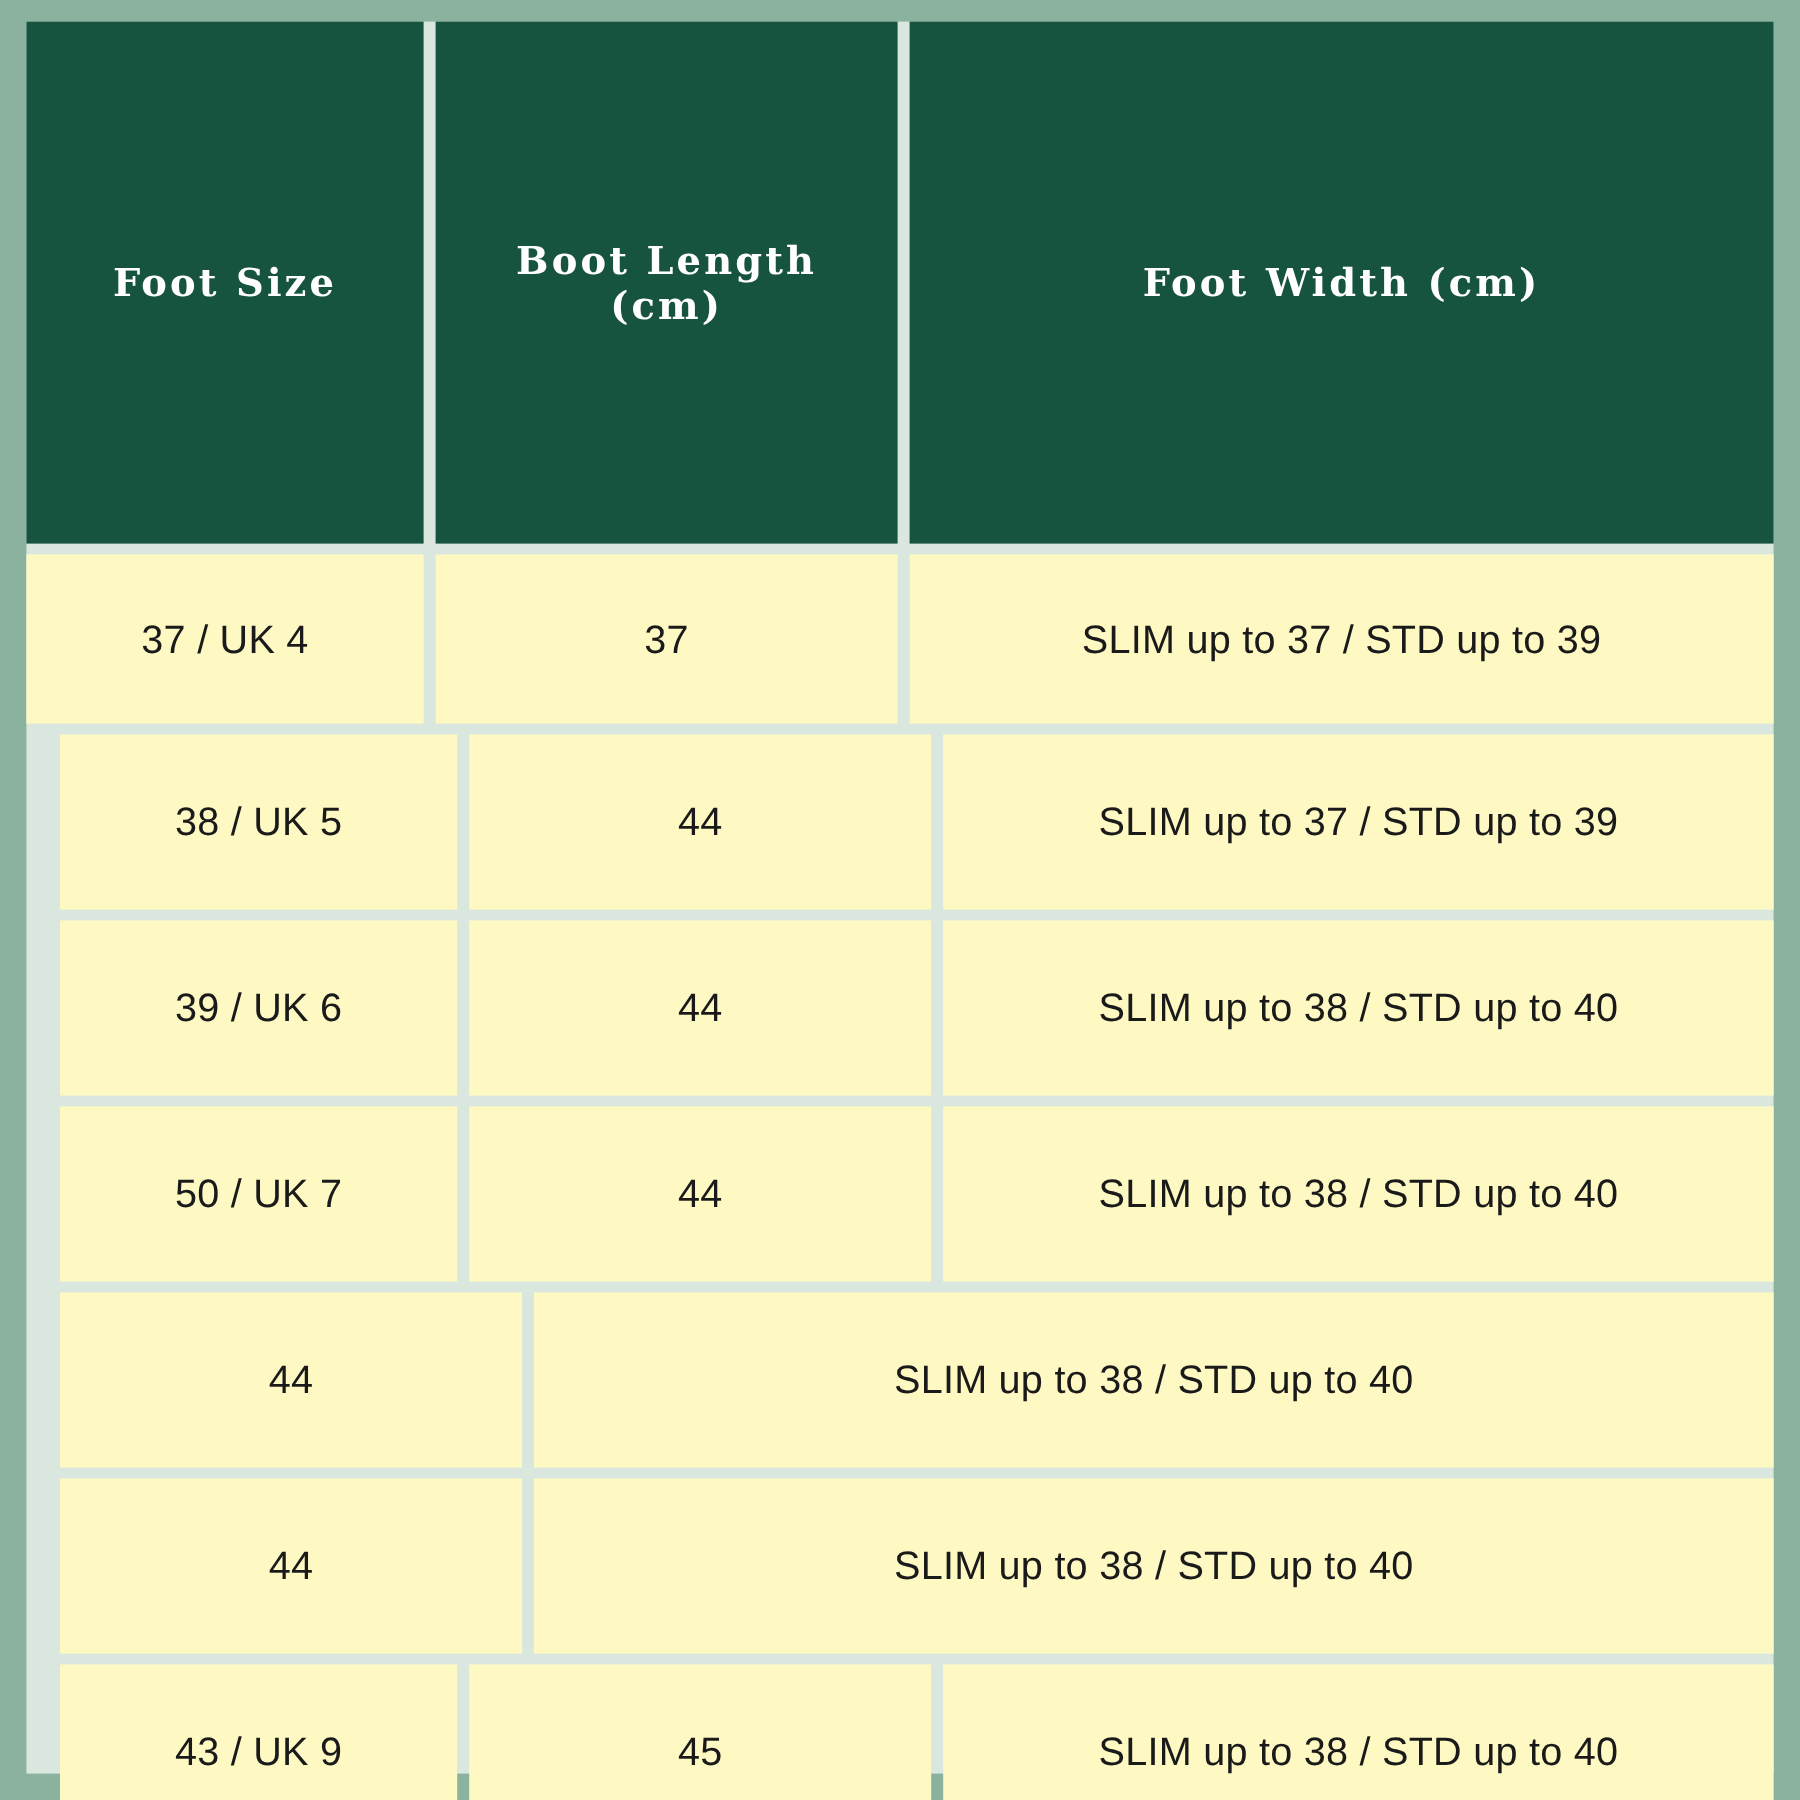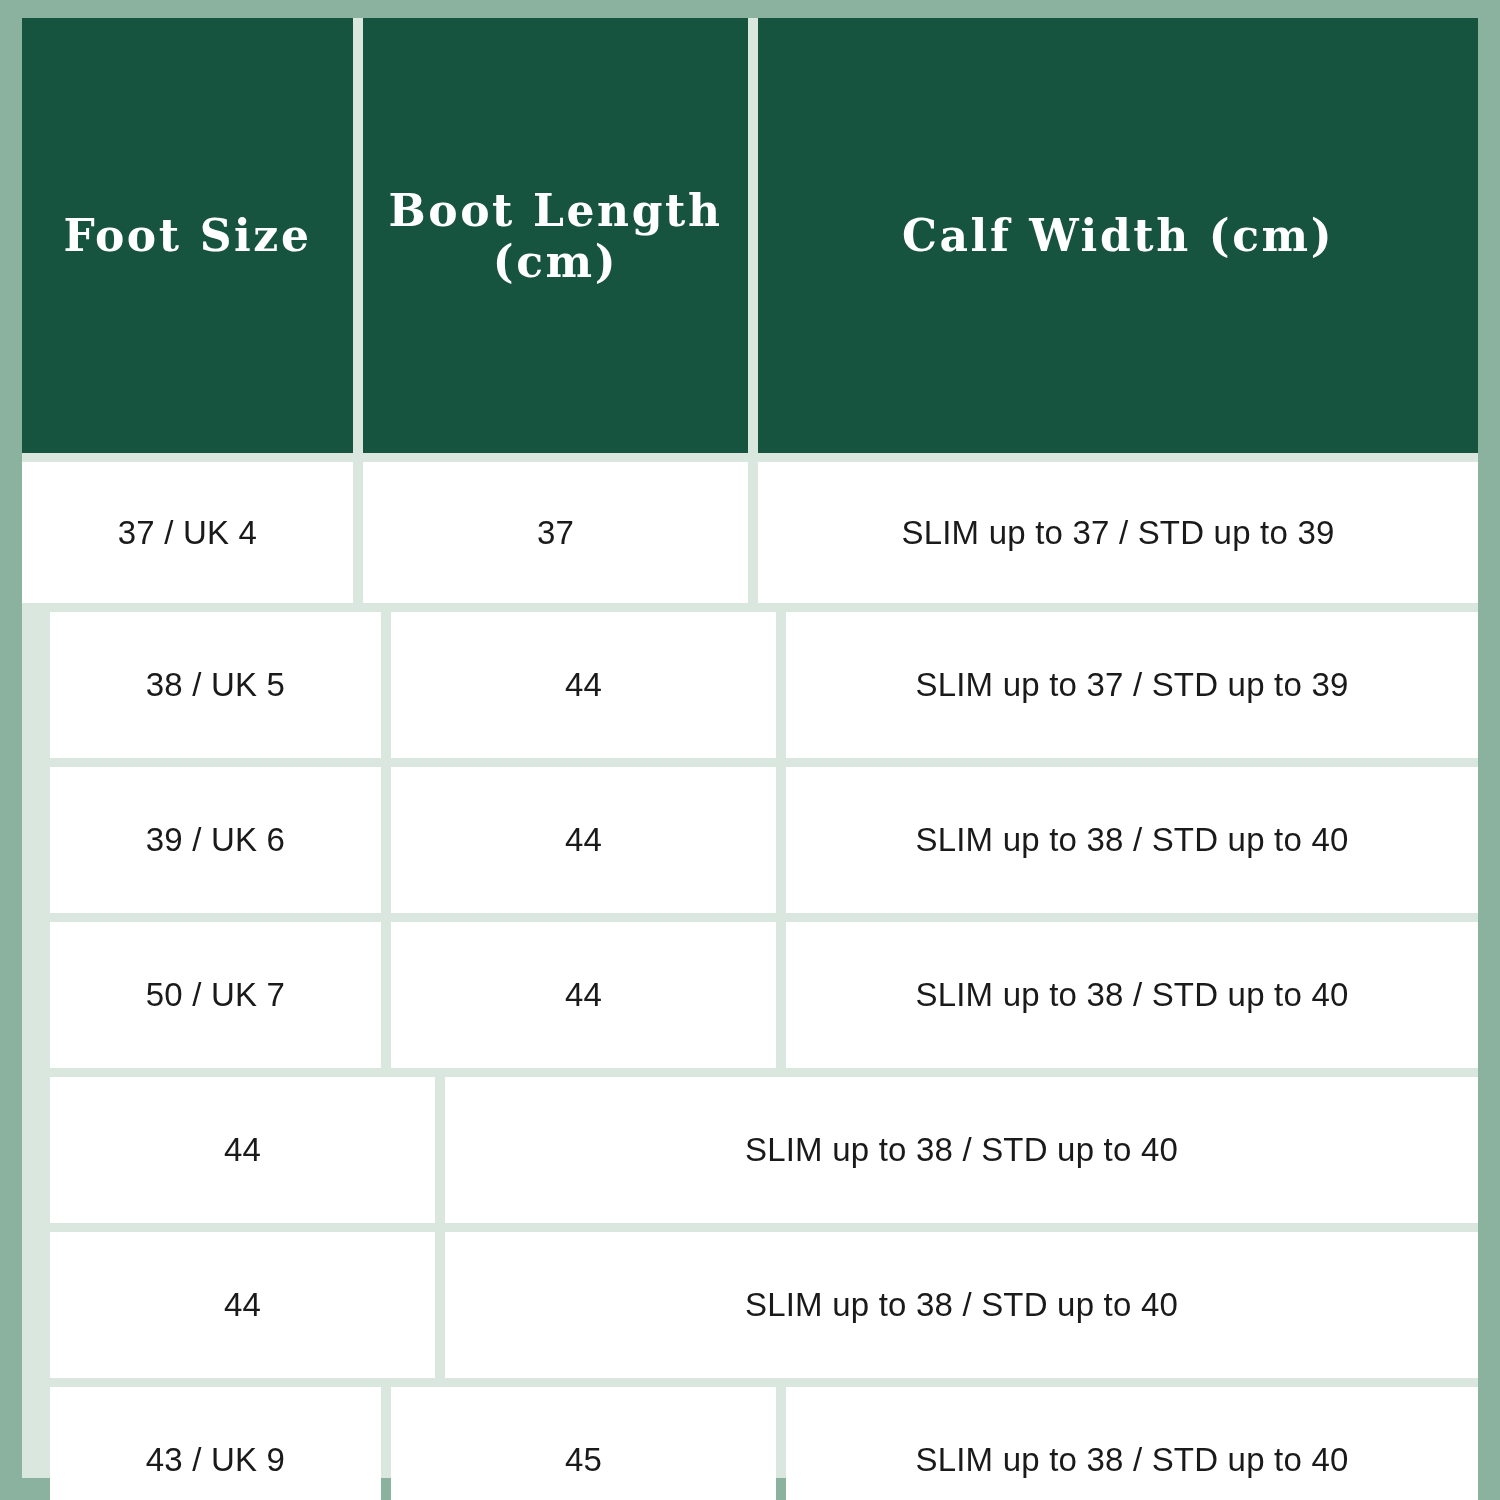--- a/index.html
+++ b/index.html
@@ -42,36 +42,36 @@
     flex: 0 0 auto;
   }
   .row + .row { margin-top: 9px; }
 
   .cell {
     display: flex;
     align-items: center;
     justify-content: center;
     text-align: center;
     box-sizing: border-box;
-    background: #ffffff;
+    background: #fef9c3;
   }
 
   
   .c1 { flex: 0 0 331px; }
   .c2 { flex: 0 0 385px; }
   .c3 { flex: 1 1 auto; }
 
   
   .header-row { height: 435px; }
   .header-row .cell {
     background: #17543f;
     color: #ffffff;
     font-family: "DejaVu Serif", "Liberation Serif", serif;
     font-weight: 700;
-    font-size: 44px;
+    font-size: 32px;
     letter-spacing: 2.6px;
     padding: 0 14px;
   }
 
   
   .body-row { height: 141px; }
   .body-row .cell {
     color: #1a1a1a;
     font-family: "Liberation Sans", sans-serif;
     font-weight: 400;
@@ -85,21 +85,21 @@
 </style>
 </head>
 <body>
 
 <div id="size-chart">
   <div class="table">
 
     <div class="row header-row">
       <div class="cell c1">Foot Size</div>
       <div class="cell c2">Boot Length (cm)</div>
-      <div class="cell c3">Calf Width (cm)</div>
+      <div class="cell c3">Foot Width (cm)</div>
     </div>
 
     <div class="row body-row">
       <div class="cell c1">37 / UK 4</div>
       <div class="cell c2">37</div>
       <div class="cell c3">SLIM up to 37 / STD up to 39</div>
     </div>
 
     <div class="row body-row tall">
       <div class="cell c1">38 / UK 5</div>

